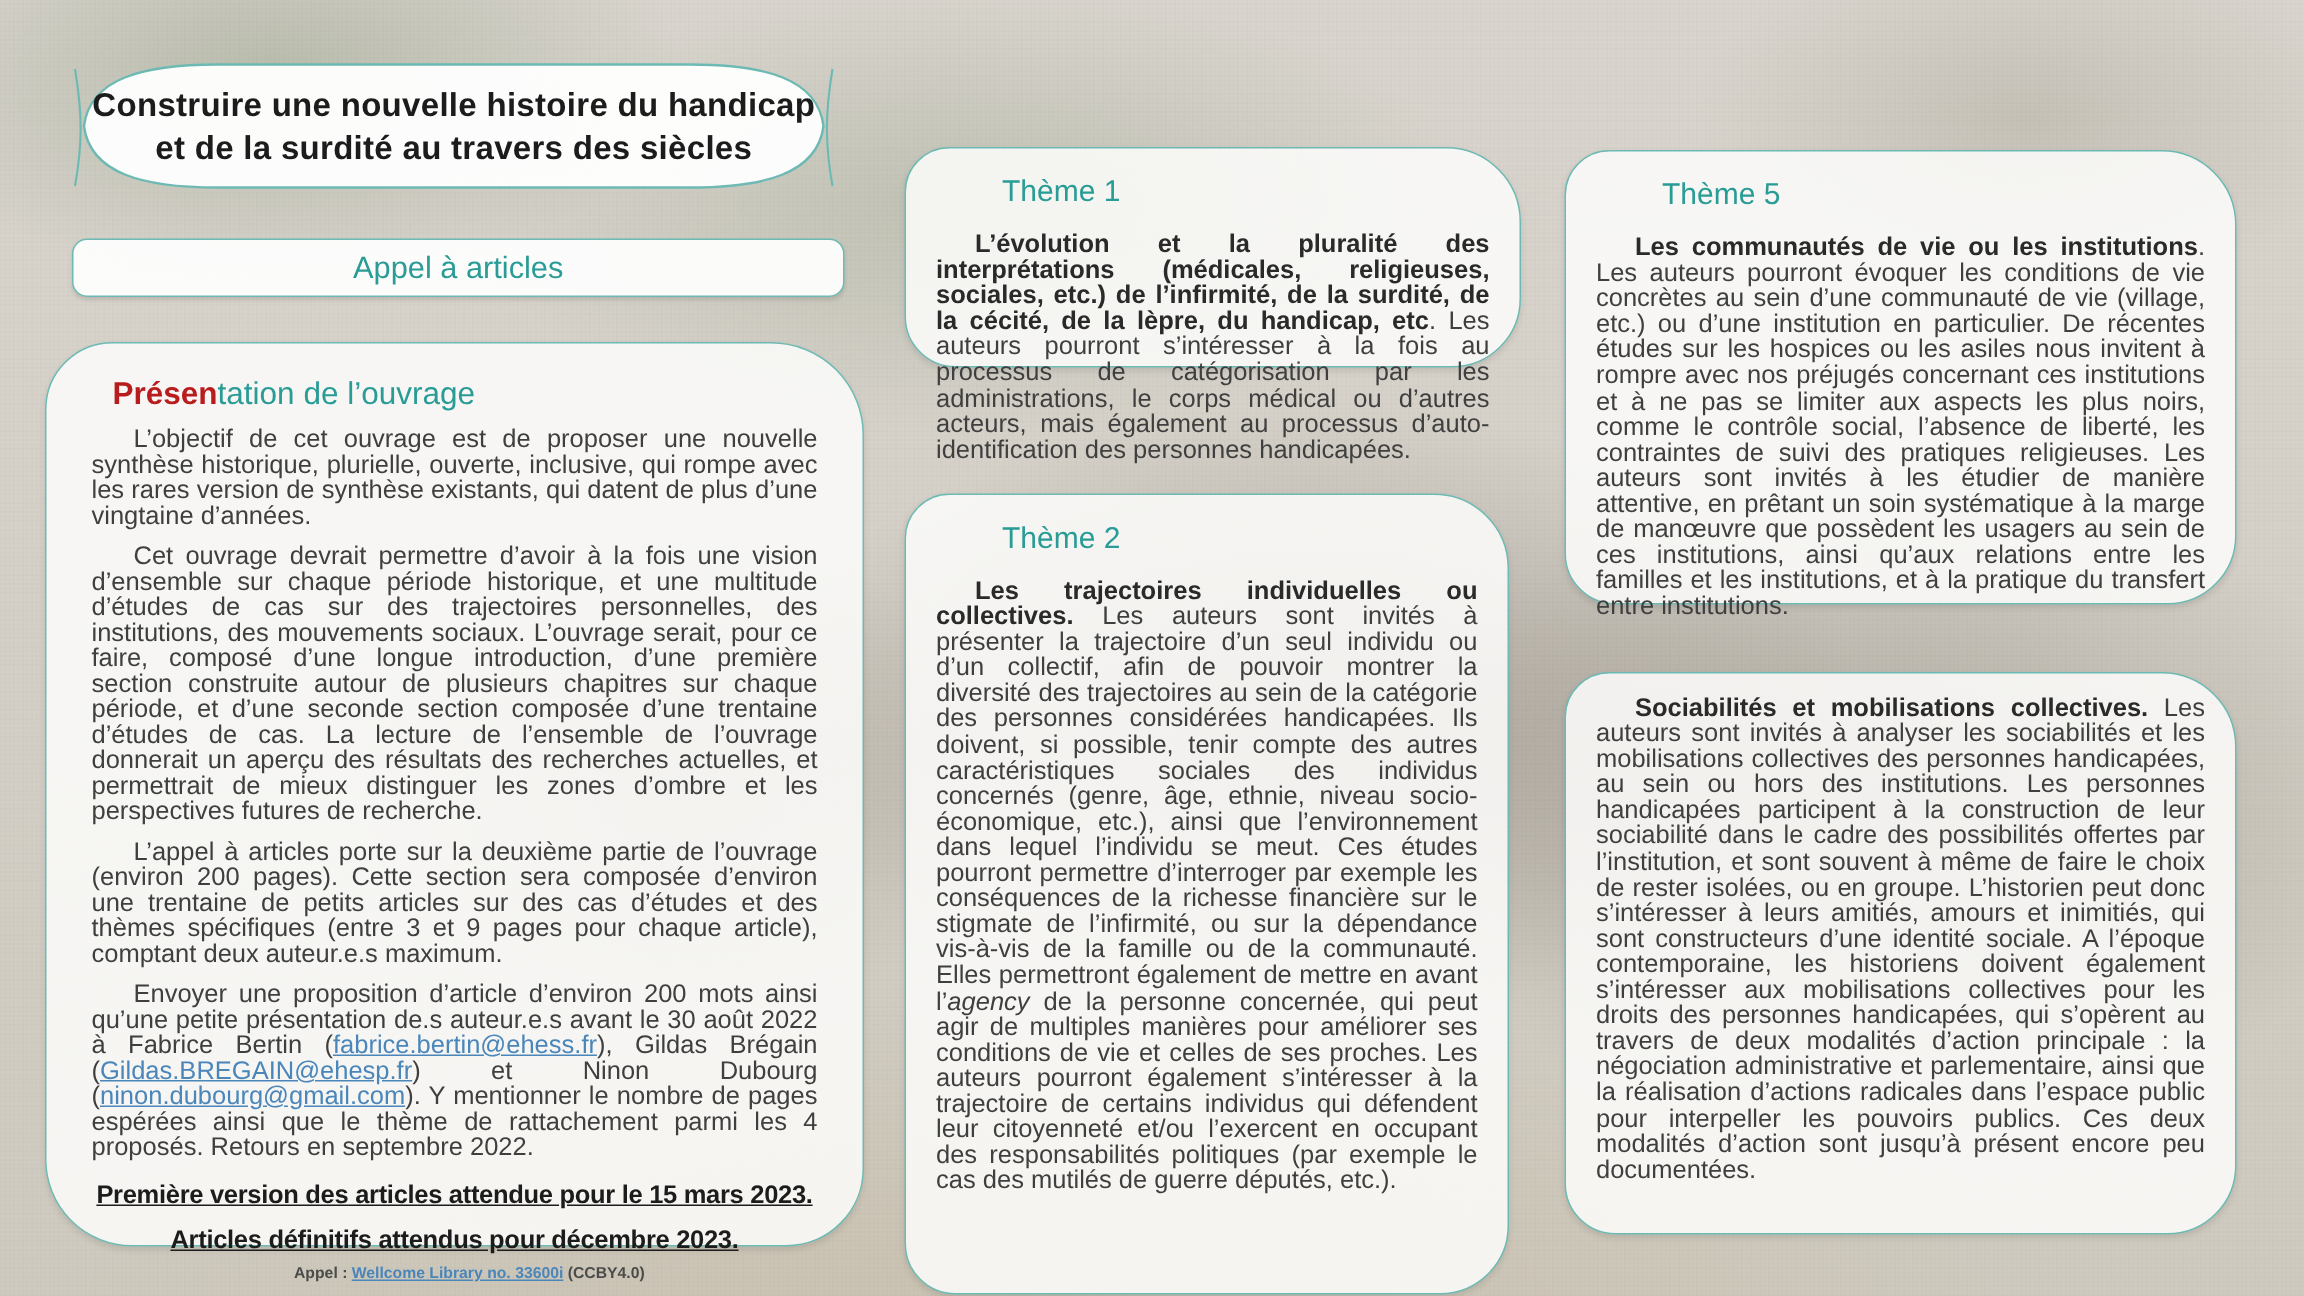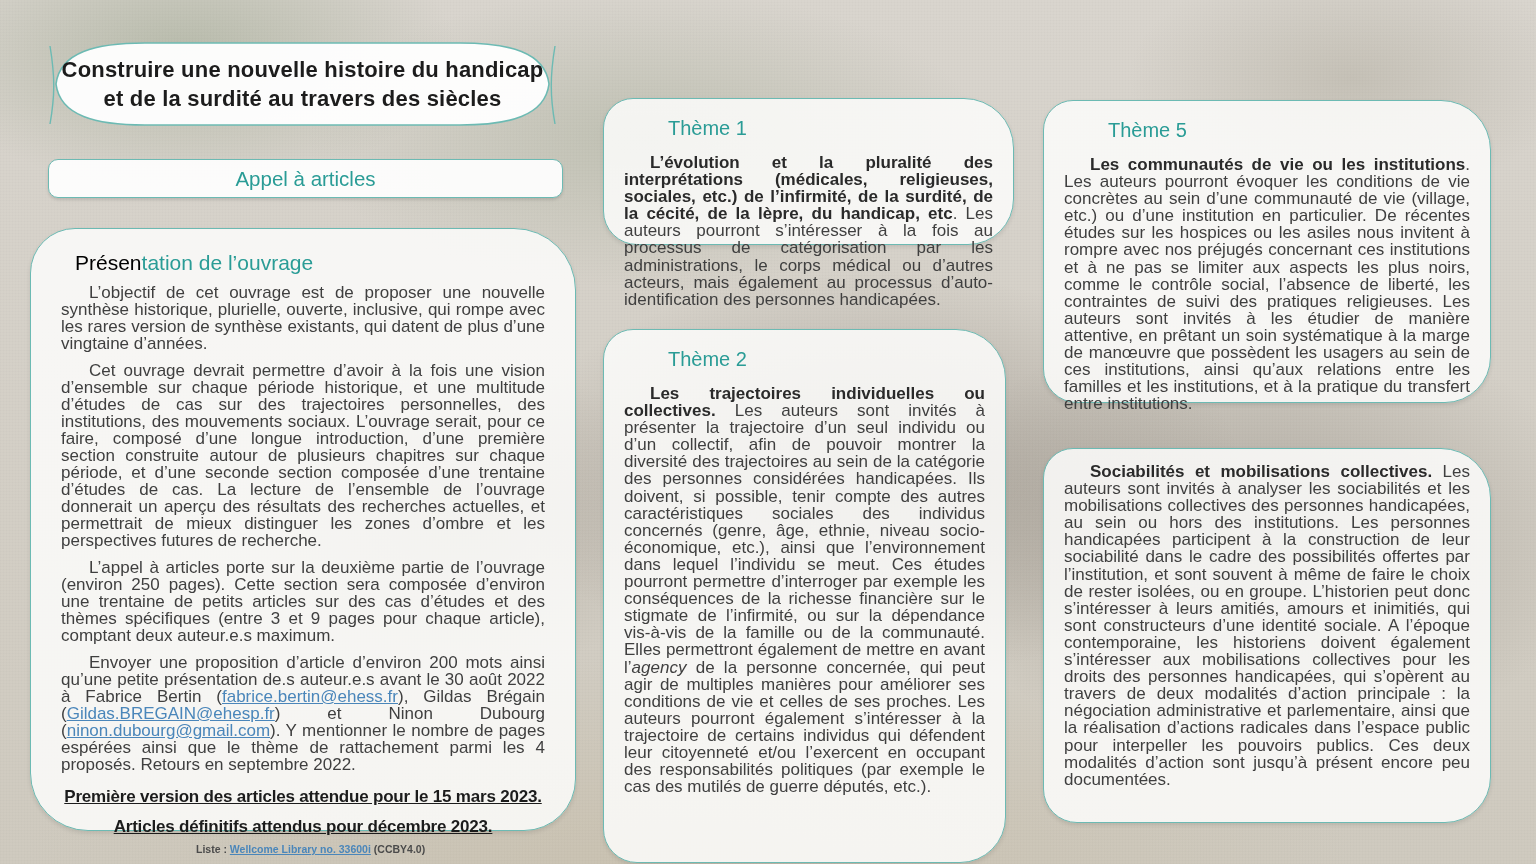--- a/index.html
+++ b/index.html
@@ -39,21 +39,21 @@
   .main-panel{left:30px;top:228px;width:546px;height:603px;border-radius:45px 62px 52px 58px;
     padding:20px 30px 14px 30px;}
   .theme-panel{border-radius:30px 50px 46px 34px;padding:14px 20px 8px 20px;}
   .t1{left:603px;top:98px;width:411px;height:147px;}
   .t2{left:603px;top:329px;width:403px;height:534px;}
   .t3{left:1043px;top:100px;width:448px;height:303px;}
   .t4{left:1043px;top:448px;width:448px;height:375px;}
   
   .sec-heading{font-size:21px;color:#2a9c96;font-weight:normal;margin:2px 0 9px 14px;}
   .sec-heading.appel-h{margin-top:16px;}
-  .hb{font-weight:normal;color:#000000;}
+  .hb{font-weight:bold;color:#b91c1c;}
   .body{font-size:17px;line-height:17px;color:#3f3f3f;text-align:justify;margin:0 0 10px 0;}
   .ind{text-indent:28px;}
   .theme-body{line-height:17.1px;text-indent:26px;margin:0;}
   .lead{font-weight:bold;color:#2a2a2a;}
   .theme-heading{font-size:20px;color:#2a9c96;font-weight:normal;margin:4px 0 14px 44px;}
   .t4 .theme-heading{margin-bottom:10px;}
   .email{color:#4a86ba;text-decoration:underline;cursor:pointer;}
   .deadline{text-align:center;font-weight:bold;color:#1c1c1c;font-size:17px;
     letter-spacing:-0.2px;margin:14px 0 0 0;text-decoration:underline;}
   .deadline.second{margin-top:10px;}
@@ -79,21 +79,21 @@
   </div>
 
   <div class="banner appel-banner">
     <span>Appel à articles</span>
   </div>
 
   <div class="panel main-panel">
     <h2 class="sec-heading"><span class="hb">Présen</span><span>tation de l’ouvrage</span></h2>
     <p class="body ind">L’objectif de cet ouvrage est de proposer une nouvelle synthèse historique, plurielle, ouverte, inclusive, qui rompe avec les rares version de synthèse existants, qui datent de plus d’une vingtaine d’années.</p>
     <p class="body ind">Cet ouvrage devrait permettre d’avoir à la fois une vision d’ensemble sur chaque période historique, et une multitude d’études de cas sur des trajectoires personnelles, des institutions, des mouvements sociaux. L’ouvrage serait, pour ce faire, composé d’une longue introduction, d’une première section construite autour de plusieurs chapitres sur chaque période, et d’une seconde section composée d’une trentaine d’études de cas. La lecture de l’ensemble de l’ouvrage donnerait un aperçu des résultats des recherches actuelles, et permettrait de mieux distinguer les zones d’ombre et les perspectives futures de recherche.</p>
-    <p class="body ind">L’appel à articles porte sur la deuxième partie de l’ouvrage (environ 250 pages). Cette section sera composée d’environ une trentaine de petits articles sur des cas d’études et des thèmes spécifiques (entre 3 et 9 pages pour chaque article), comptant deux auteur.e.s maximum.</p>
+    <p class="body ind">L’appel à articles porte sur la deuxième partie de l’ouvrage (environ 200 pages). Cette section sera composée d’environ une trentaine de petits articles sur des cas d’études et des thèmes spécifiques (entre 3 et 9 pages pour chaque article), comptant deux auteur.e.s maximum.</p>
     <p class="body ind"><span>Envoyer une proposition d’article d’environ 200 mots ainsi qu’une petite présentation de.s auteur.e.s avant le 30 août 2022 à Fabrice Bertin (</span><a class="email">fabrice.bertin@ehess.fr</a><span>), Gildas Brégain (</span><a class="email">Gildas.BREGAIN@ehesp.fr</a><span>) et Ninon Dubourg (</span><a class="email">ninon.dubourg@gmail.com</a><span>). Y mentionner le nombre de pages espérées ainsi que le thème de rattachement parmi les 4 proposés. Retours en septembre 2022.</span></p>
     <p class="deadline">Première version des articles attendue pour le 15 mars 2023.</p>
     <p class="deadline second">Articles définitifs attendus pour décembre 2023.</p>
   </div>
 
   <div class="panel theme-panel t1">
     <h3 class="theme-heading">Thème 1</h3>
     <p class="body theme-body"><span class="lead">L’évolution et la pluralité des interprétations (médicales, religieuses, sociales, etc.) de l’infirmité, de la surdité, de la cécité, de la lèpre, du handicap, etc</span><span>. Les auteurs pourront s’intéresser à la fois au processus de catégorisation par les administrations, le corps médical ou d’autres acteurs, mais également au processus d’auto-identification des personnes handicapées.</span><i></i><span></span></p>
   </div>
 
@@ -104,14 +104,14 @@
 
   <div class="panel theme-panel t3">
     <h3 class="theme-heading">Thème 5</h3>
     <p class="body theme-body"><span class="lead">Les communautés de vie ou les institutions</span><span>. Les auteurs pourront évoquer les conditions de vie concrètes au sein d’une communauté de vie (village, etc.) ou d’une institution en particulier. De récentes études sur les hospices ou les asiles nous invitent à rompre avec nos préjugés concernant ces institutions et à ne pas se limiter aux aspects les plus noirs, comme le contrôle social, l’absence de liberté, les contraintes de suivi des pratiques religieuses. Les auteurs sont invités à les étudier de manière attentive, en prêtant un soin systématique à la marge de manœuvre que possèdent les usagers au sein de ces institutions, ainsi qu’aux relations entre les familles et les institutions, et à la pratique du transfert entre institutions.</span><i></i><span></span></p>
   </div>
 
   <div class="panel theme-panel t4">
     <p class="body theme-body"><span class="lead">Sociabilités et mobilisations collectives.</span><span> Les auteurs sont invités à analyser les sociabilités et les mobilisations collectives des personnes handicapées, au sein ou hors des institutions. Les personnes handicapées participent à la construction de leur sociabilité dans le cadre des possibilités offertes par l’institution, et sont souvent à même de faire le choix de rester isolées, ou en groupe. L’historien peut donc s’intéresser à leurs amitiés, amours et inimitiés, qui sont constructeurs d’une identité sociale. A l’époque contemporaine, les historiens doivent également s’intéresser aux mobilisations collectives pour les droits des personnes handicapées, qui s’opèrent au travers de deux modalités d’action principale : la négociation administrative et parlementaire, ainsi que la réalisation d’actions radicales dans l’espace public pour interpeller les pouvoirs publics. Ces deux modalités d’action sont jusqu’à présent encore peu documentées.</span><i></i><span></span></p>
   </div>
 
-  <div class="credit"><span>Liste : </span><a class="credit-link">Wellcome Library no. 33600i</a><span> (CCBY4.0)</span></div>
+  <div class="credit"><span>Appel : </span><a class="credit-link">Wellcome Library no. 33600i</a><span> (CCBY4.0)</span></div>
 </div>
 
 </body></html>

